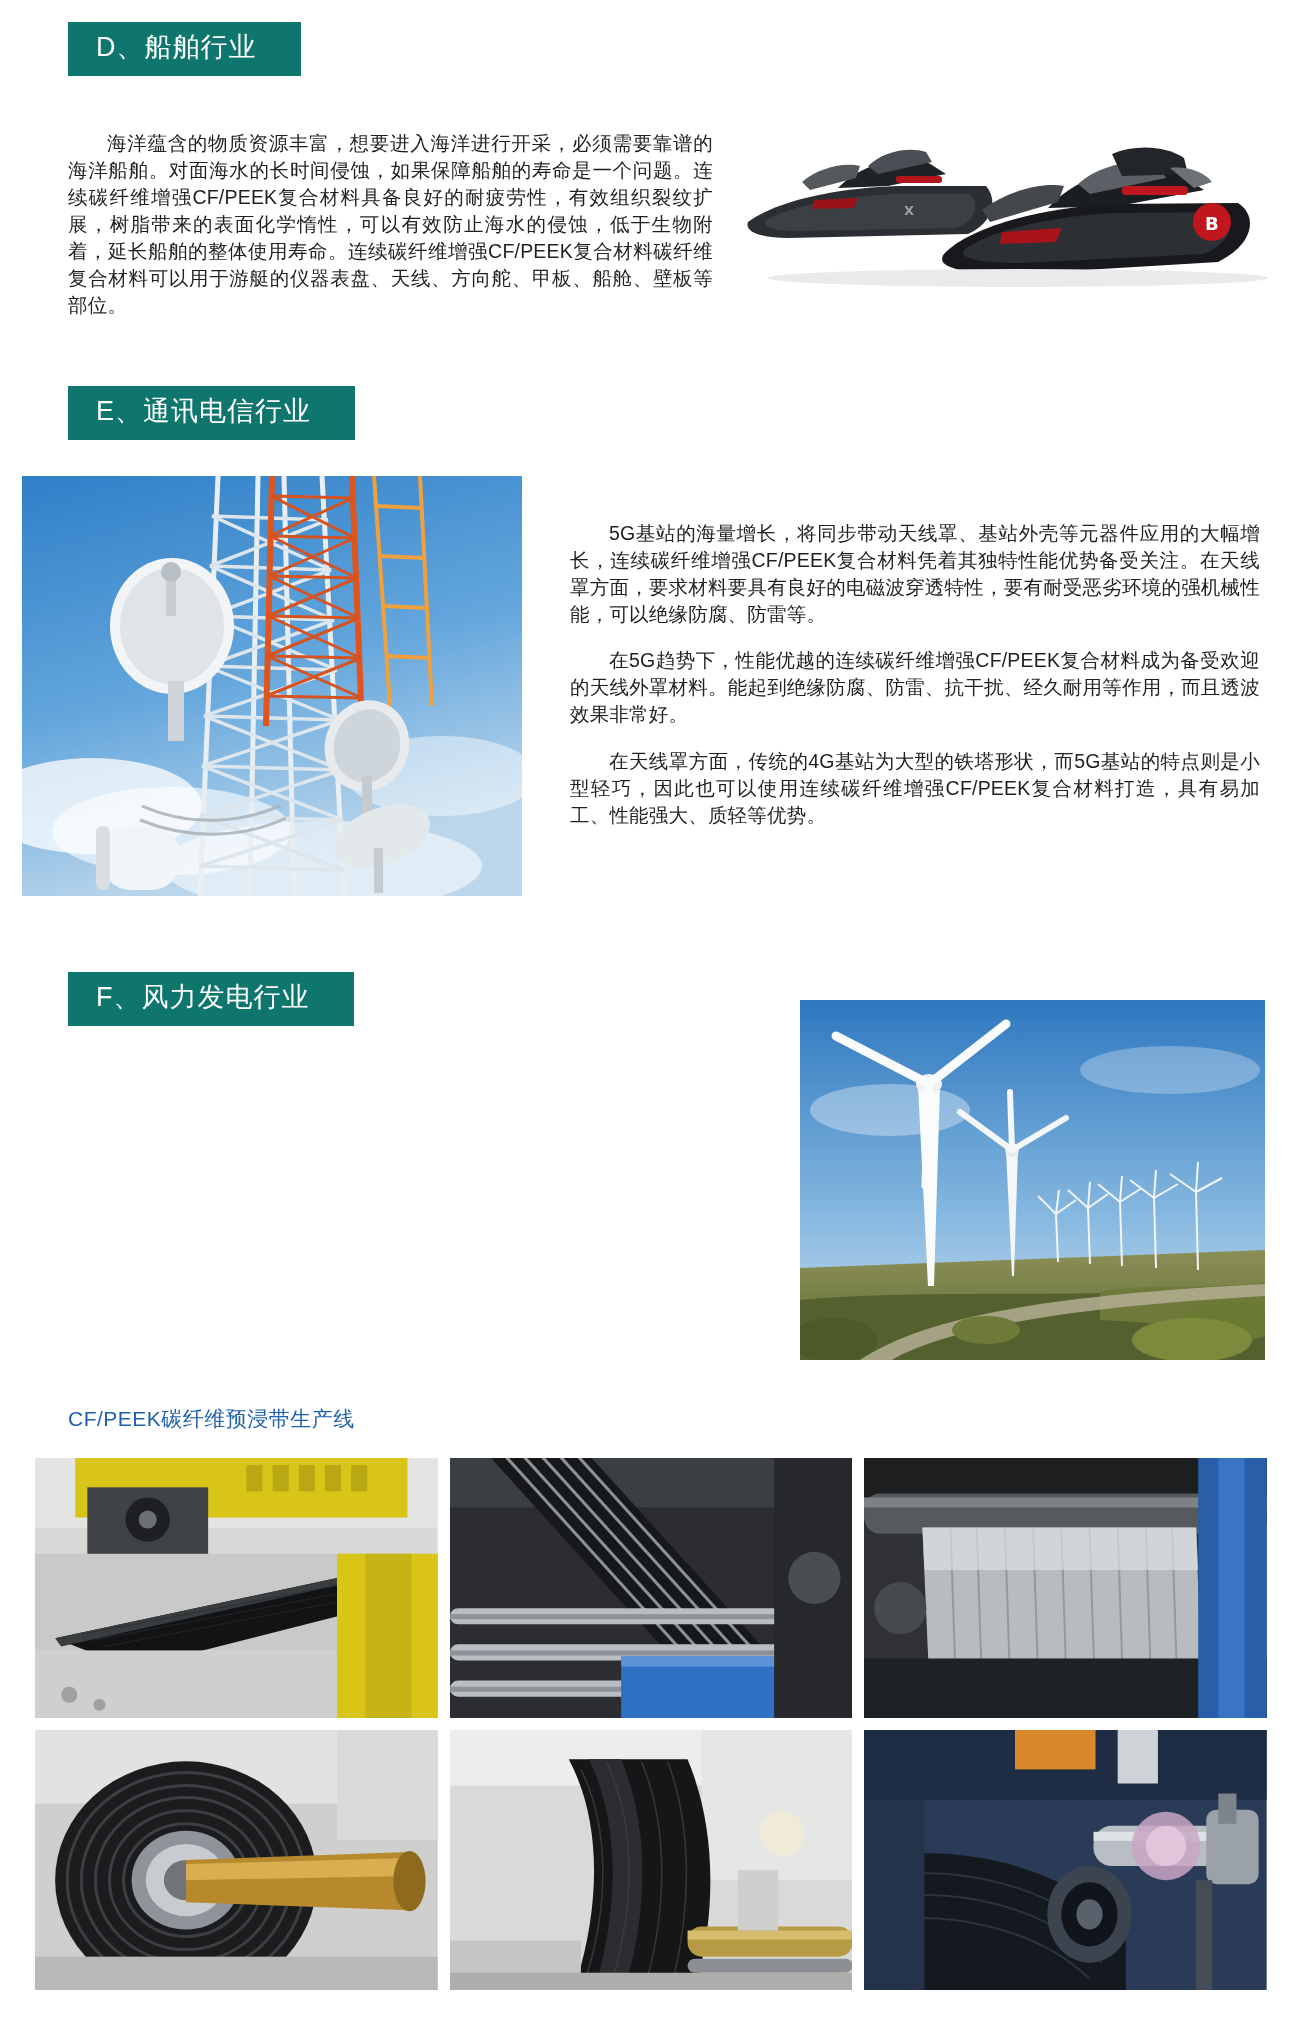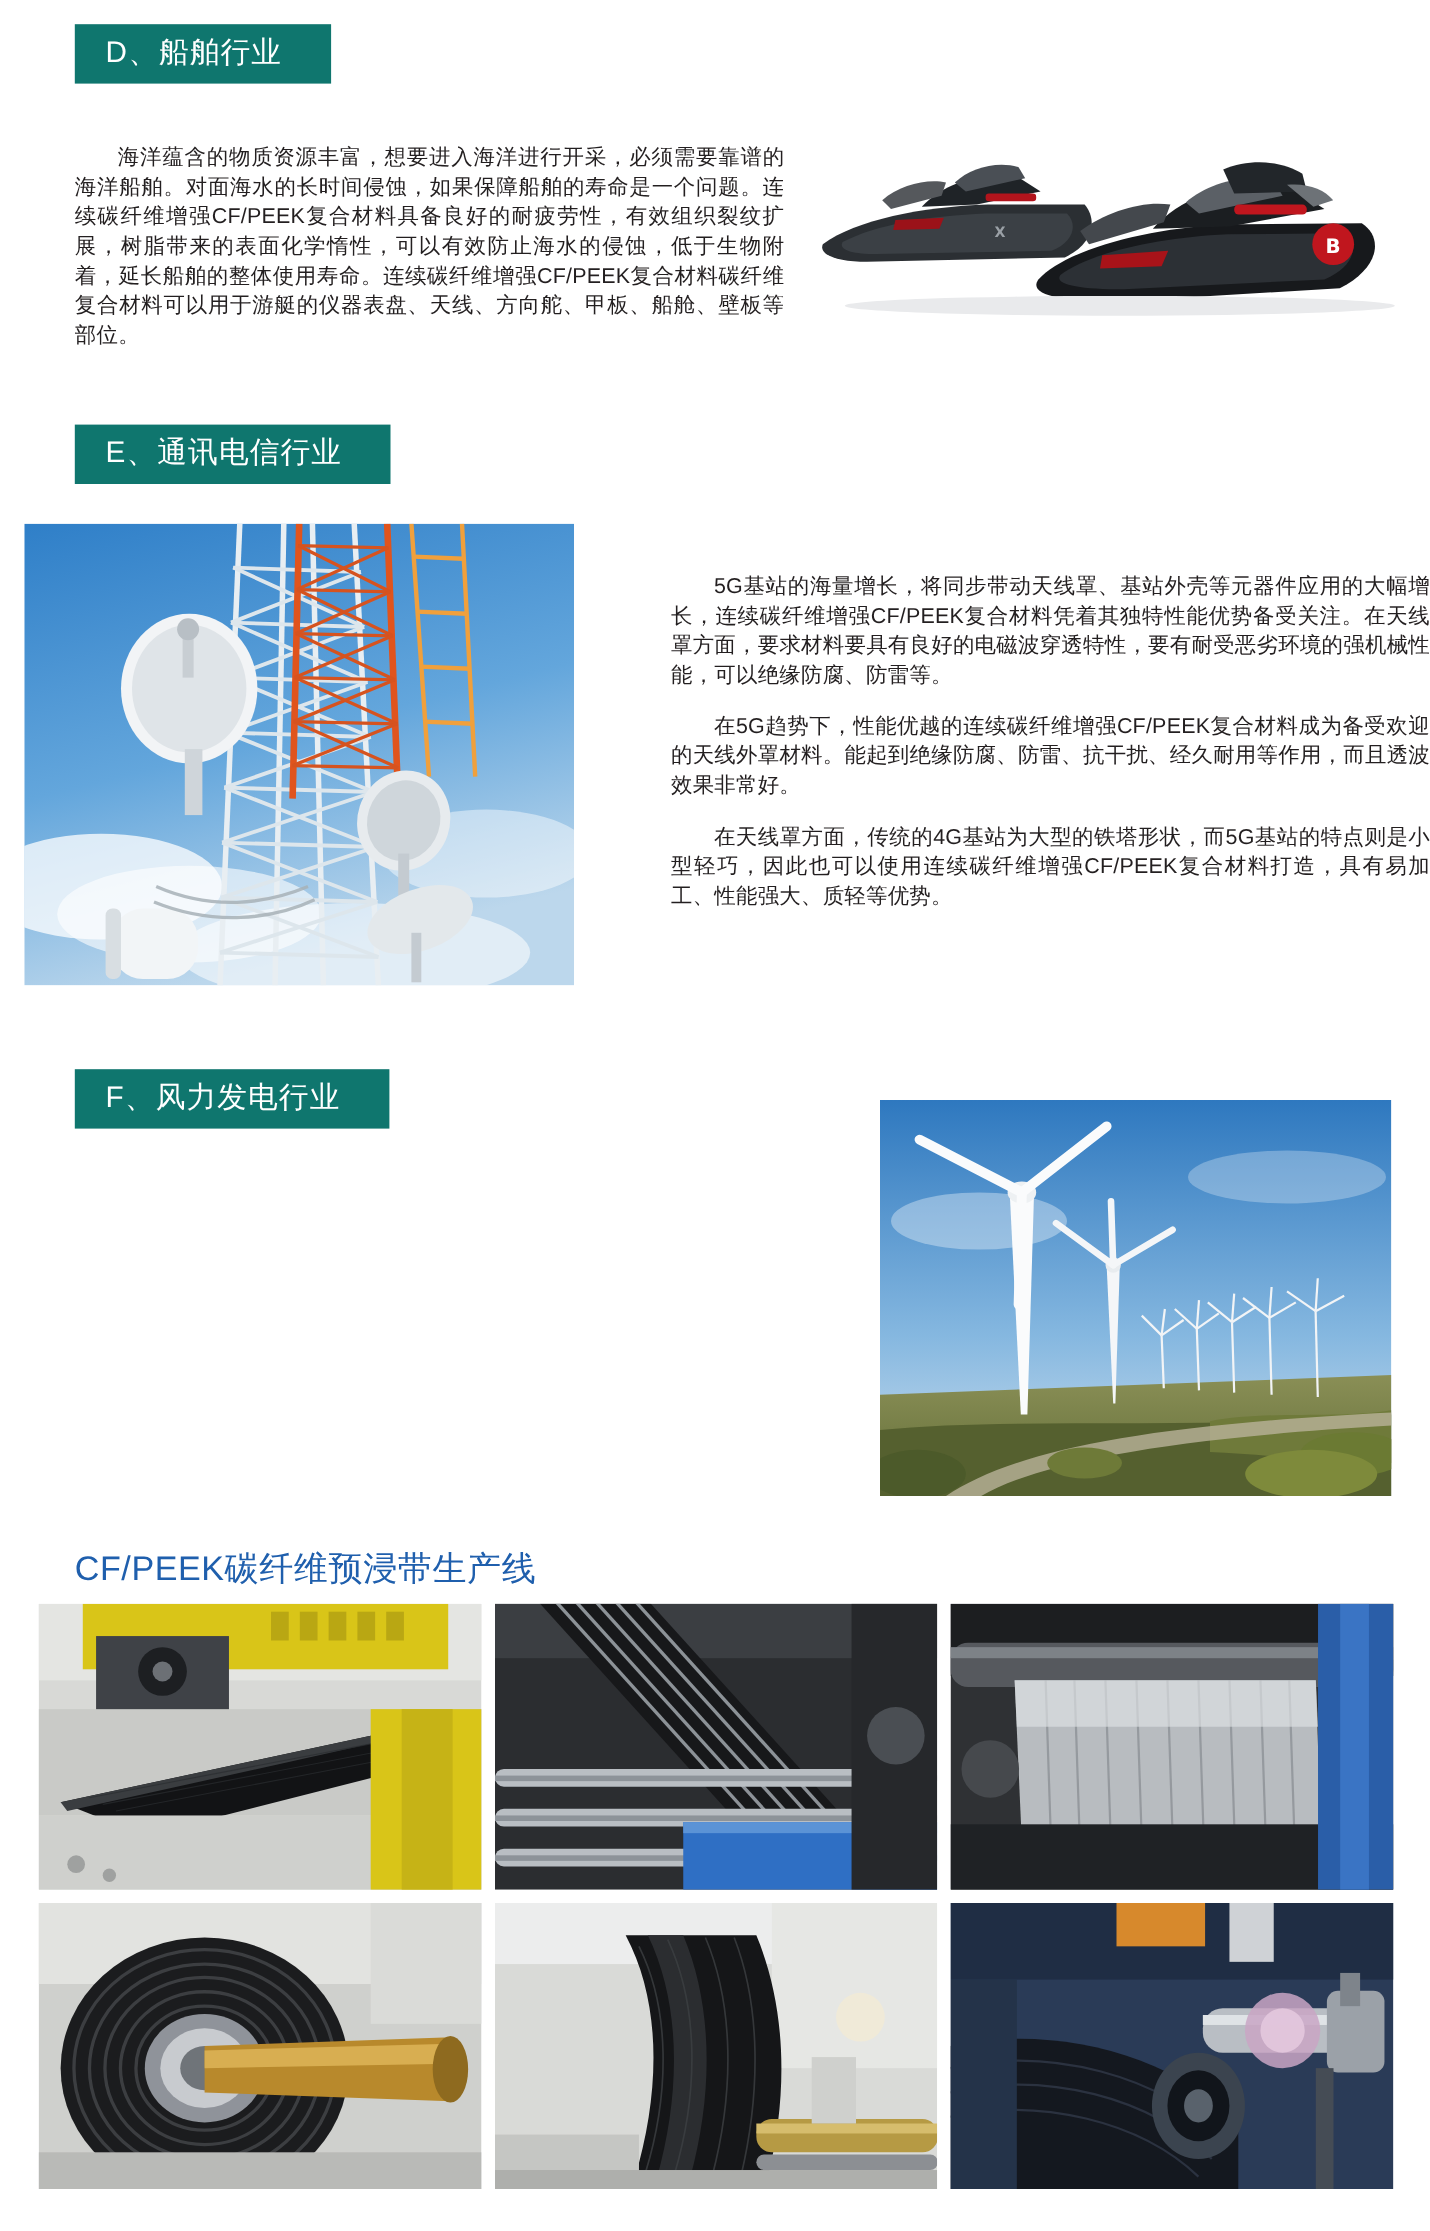--- a/index.html
+++ b/index.html
@@ -65,42 +65,41 @@
   .telecom-img {
     position: absolute;
     left: 22px; top: 476px;
     width: 500px; height: 420px;
     overflow: hidden;
   }
   .block-telecom-text {
     position: absolute;
     left: 570px; top: 500px;
     width: 690px;
-    margin-left: 40px;
   }
 
   
   .block-wind-head { position: absolute; left: 68px; top: 972px; }
   .block-wind-text {
     position: absolute;
     left: 45px; top: 1025px;
     width: 735px;
   }
   .wind-img {
     position: absolute;
     left: 800px; top: 1000px;
     width: 465px; height: 360px;
     overflow: hidden;
   }
 
   
   .prod-title {
     position: absolute;
     left: 68px; top: 1405px;
-    font-size: 31px;
+    font-size: 21px;
     color: #1f5fad;
     letter-spacing: 0.5px;
   }
   .prod-grid {
     position: absolute;
     left: 35px; top: 1458px;
     width: 1232px;
     display: grid;
     grid-template-columns: repeat(3, 1fr);
     grid-template-rows: 260px 260px;

